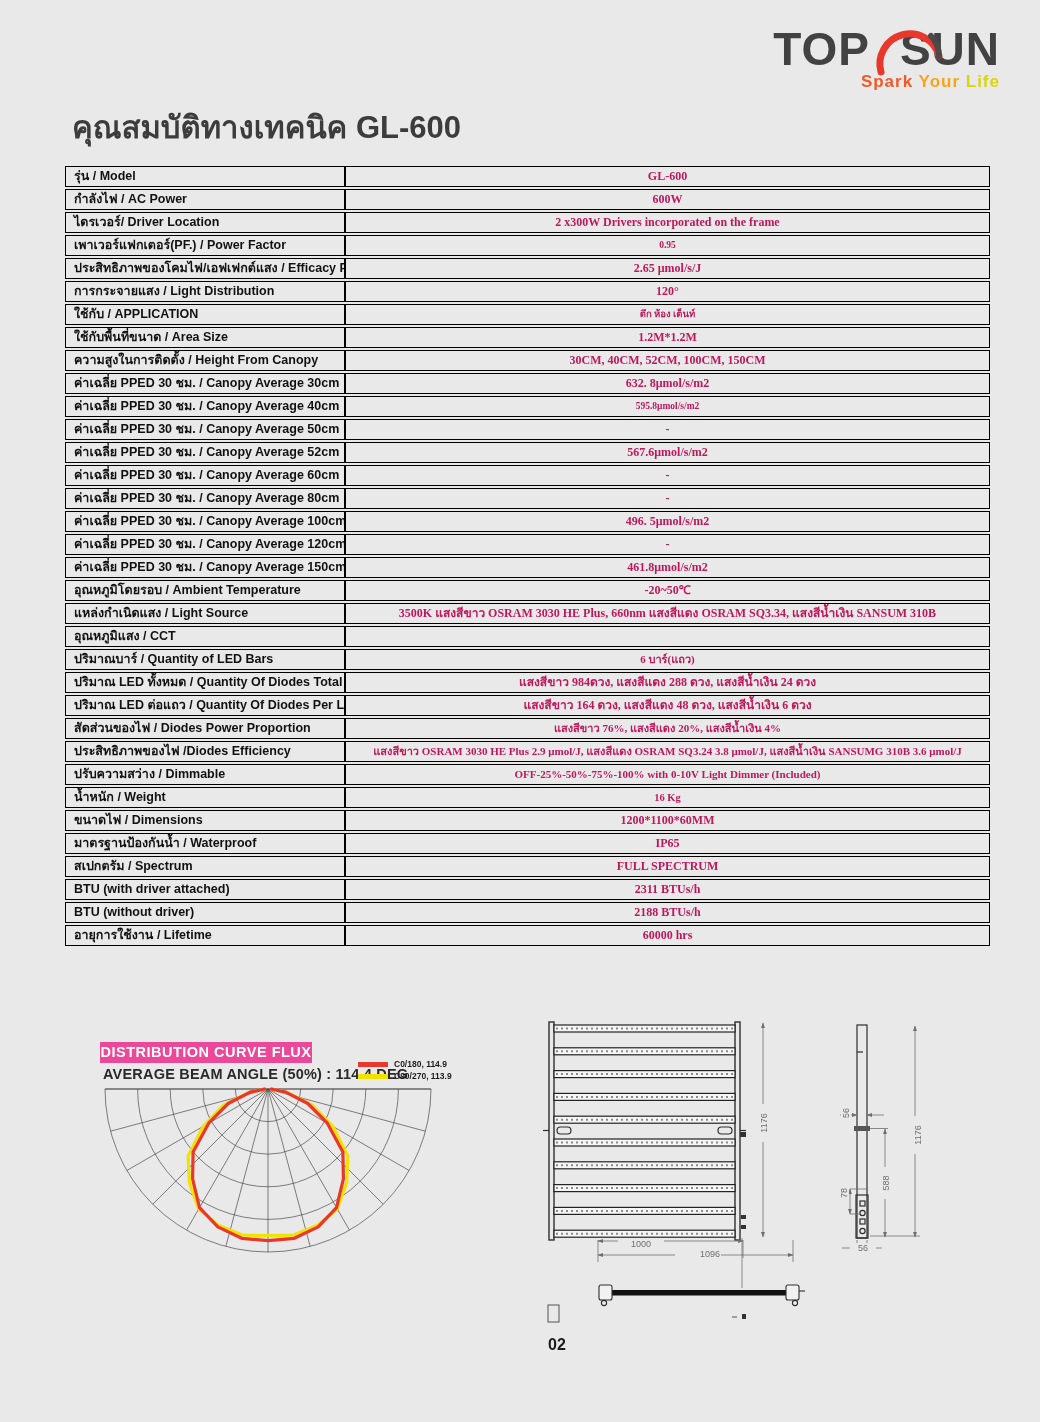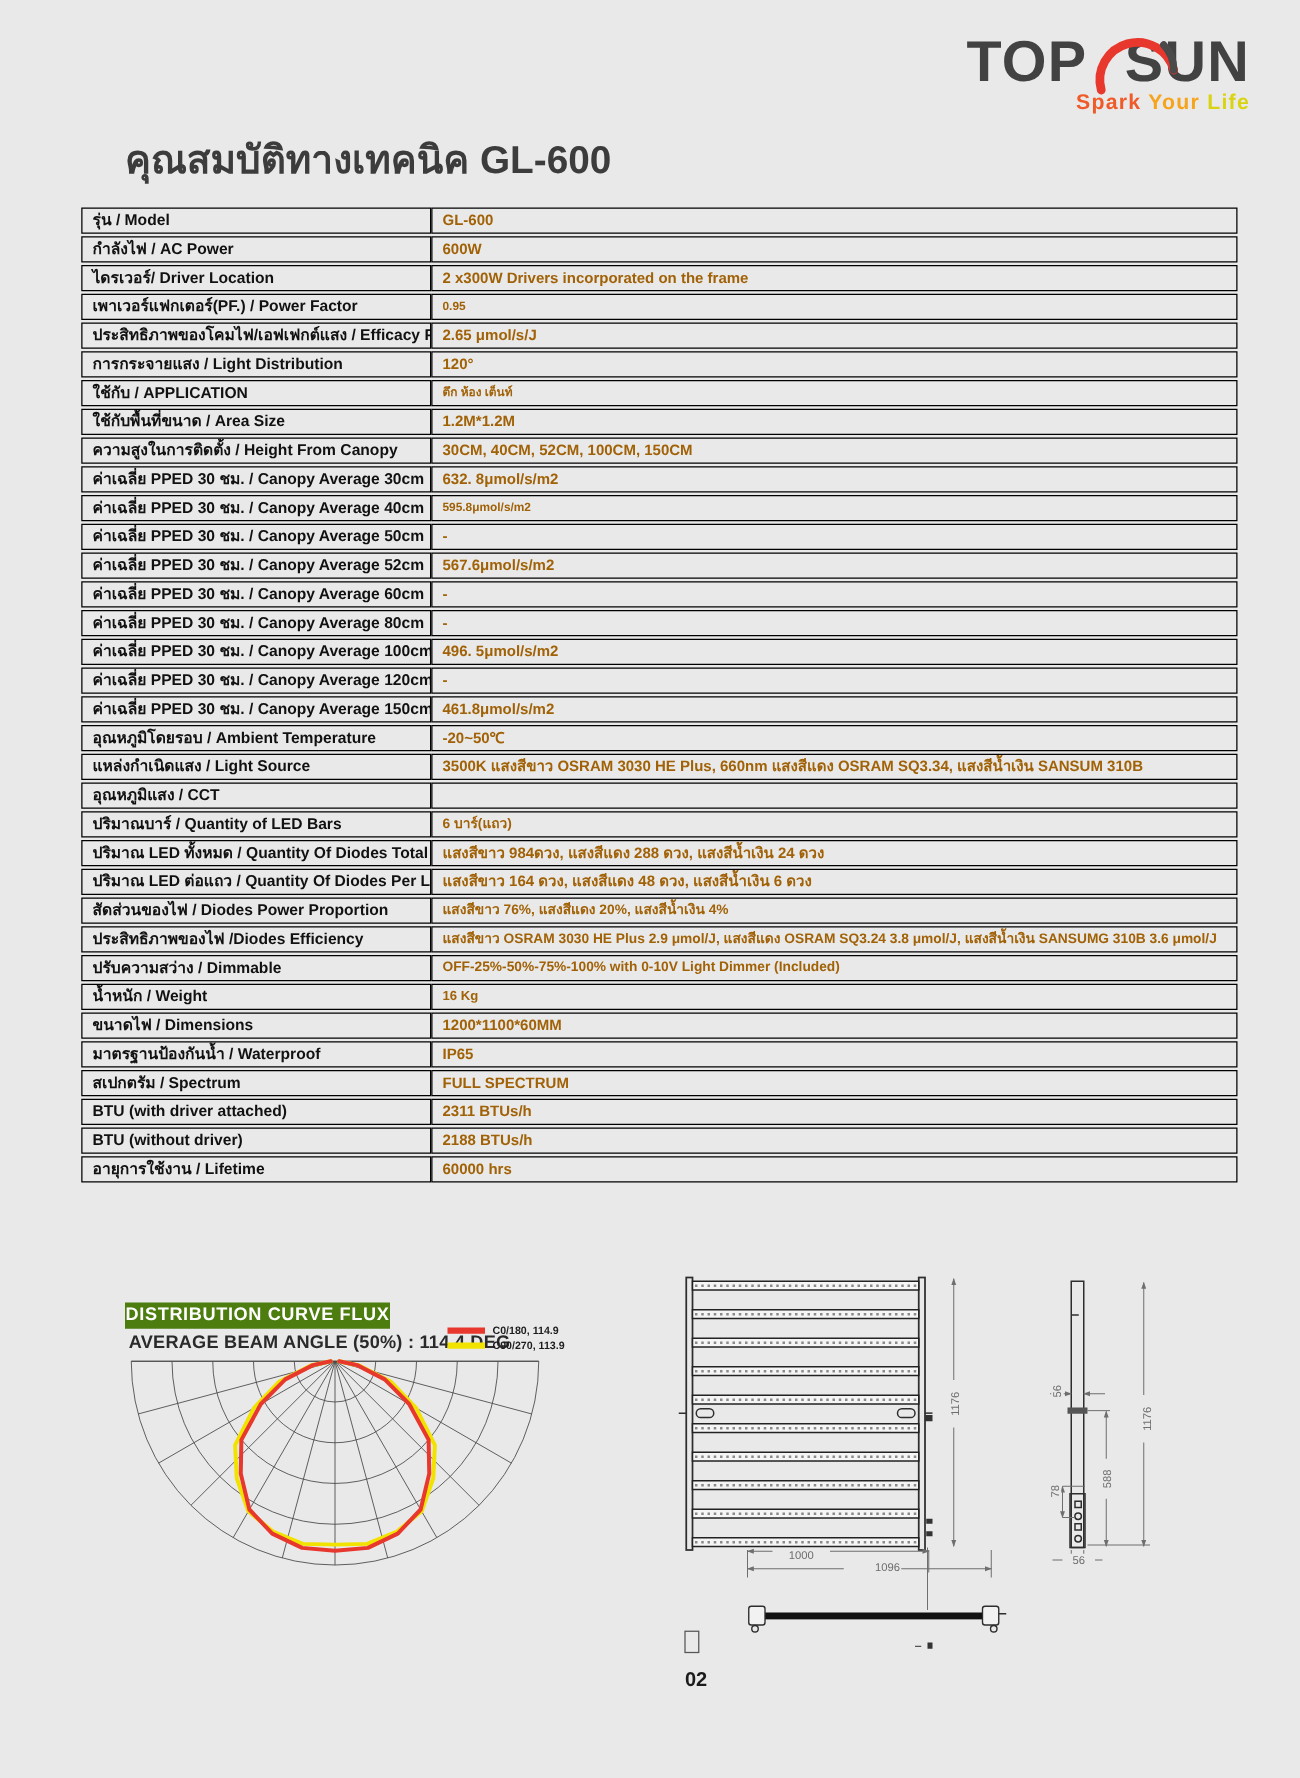--- a/index.html
+++ b/index.html
@@ -9,36 +9,36 @@
   }
   
   .logo{position:absolute;top:26px;right:40px;text-align:right;}
   .logo-row{position:relative;display:inline-block;white-space:nowrap;}
   .logo-word{font-size:46px;font-weight:bold;color:#424242;letter-spacing:1px;line-height:1;}
   .logo-gap{display:inline-block;width:30px;}
   .logo-arc{position:absolute;left:96px;top:-16px;pointer-events:none;}
   .tagline{font-size:17px;font-weight:bold;margin-top:0;letter-spacing:1px;}
   .tg-w1{color:#f05a28;} .tg-w2{color:#f7a41d;} .tg-w3{color:#d9d311;}
   
-  .page-title{position:absolute;left:72px;top:102px;font-size:31px;font-weight:bold;color:#3c3c3c;margin-left:28px;}
+  .page-title{position:absolute;left:72px;top:102px;font-size:31px;font-weight:bold;color:#3c3c3c;}
   
   .spec-table{position:absolute;left:65px;top:164px;width:925px;border-collapse:separate;border-spacing:0 2px;table-layout:fixed;}
   .spec-table td{box-sizing:border-box;height:21px;border:1.5px solid #000;background:#e9e9e9;padding:0 8px;line-height:1.05;overflow:hidden;white-space:nowrap;}
   .spec-table td.label{width:280px;font-weight:bold;font-size:12.5px;color:#111;text-align:left;}
-  .spec-table td.value{text-align:left;font-weight:bold;font-size:12px;color:#a16207;}
+  .spec-table td.value{text-align:center;font-weight:bold;font-size:12px;color:#be185d;font-family:Liberation Serif, serif;}
   .spec-table tr:nth-child(4) td.value,
   .spec-table tr:nth-child(7) td.value,
   .spec-table tr:nth-child(11) td.value{font-size:9.5px;}
   .spec-table tr:nth-child(22) td.value,
   .spec-table tr:nth-child(25) td.value,
   .spec-table tr:nth-child(26) td.value,
   .spec-table tr:nth-child(27) td.value{font-size:11px;}
   .spec-table tr:nth-child(28) td.value{font-size:10.5px;}
   
-  .dist-badge{position:absolute;left:100px;top:1042px;width:212px;height:21px;background:#4d7c0f;color:#fff;
+  .dist-badge{position:absolute;left:100px;top:1042px;width:212px;height:21px;background:#ec4899;color:#fff;
     font-size:14.5px;font-weight:bold;text-align:center;line-height:21px;letter-spacing:.5px;}
   .dist-sub{position:absolute;left:103px;top:1066px;font-size:14.5px;font-weight:bold;color:#2a2a2a;letter-spacing:.2px;}
   .legend{position:absolute;left:358px;top:1058px;}
   .legend-row{display:flex;align-items:center;height:12px;}
   .legend-swatch{width:30px;height:5px;margin-right:6px;}
   .legend-label{font-size:8.5px;font-weight:bold;color:#1c1c1c;white-space:nowrap;}
   #polar-svg{position:absolute;left:95px;top:1082px;}
   
   #drawing-svg{position:absolute;left:530px;top:1010px;}
   .dim-label{position:absolute;font-size:9px;color:#6e6e6e;text-align:center;background:#e9e9e9;line-height:10px;padding:0 1px;}

